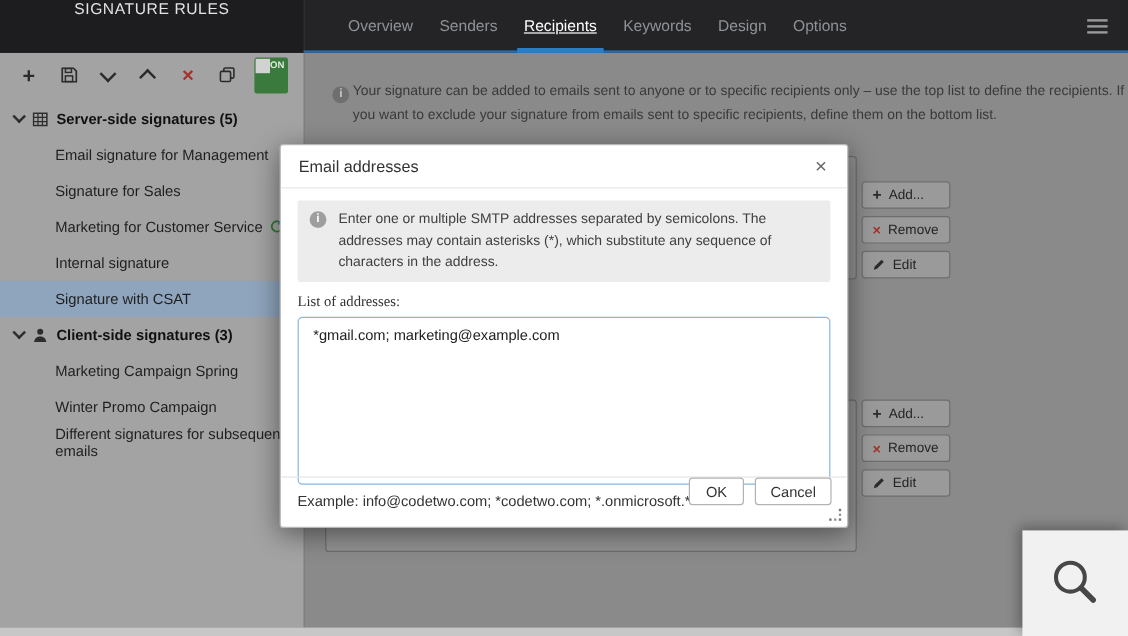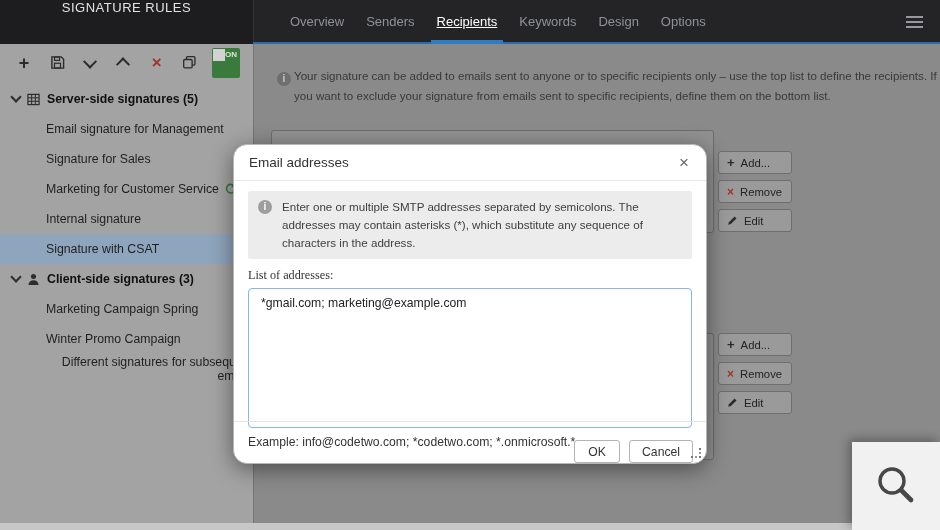--- a/index.html
+++ b/index.html
@@ -26,21 +26,21 @@
   .tool{width:22px;height:22px;display:flex;align-items:center;justify-content:center;cursor:pointer;}
   .glyph-add{font-size:18px;font-weight:bold;color:#2b2b2b;line-height:1;}
   .glyph-x{font-size:17px;font-weight:bold;color:#a0342a;line-height:1;}
   .chev{width:8px;height:8px;border-left:2px solid #2b2b2b;border-bottom:2px solid #2b2b2b;}
   .chev.down{transform:rotate(-45deg) translate(1px,-1px);}
   .chev.up{transform:rotate(135deg) translate(1px,-1px);}
   .toggle{position:relative;width:28px;height:30px;background:#3a7a3d;border-radius:2px;cursor:pointer;}
   .toggle .knob{position:absolute;left:1px;top:1px;width:12px;height:12px;background:#d2d2d2;}
   .toggle .on{position:absolute;right:3px;top:1px;font-size:8px;font-weight:bold;color:#ddead9;line-height:12px;}
 
-  .tree{margin-top:3px;text-align:right;}
+  .tree{margin-top:3px;}
   .row{height:30px;display:flex;align-items:center;font-size:12.3px;color:#1f1f1f;cursor:pointer;}
   .row.group{padding-left:12px;gap:7px;font-weight:bold;color:#101010;}
   .row.item{padding-left:46px;}
   .row.selected{background:#8fa5bd;}
   .tree-chev{width:6px;height:6px;border-left:2px solid #2d2d2d;border-bottom:2px solid #2d2d2d;
              transform:rotate(-45deg);margin-top:-4px;flex:0 0 auto;}
   .gicon{flex:0 0 auto;display:flex;}
   .badge-sync{margin-left:6px;display:flex;}
 
   
@@ -54,36 +54,36 @@
   .sidebtns{position:absolute;left:464px;width:74px;display:flex;flex-direction:column;gap:6px;}
   .sidebtns.g1{top:107px;} .sidebtns.g2{top:289px;}
   .sbtn{height:21px;display:flex;align-items:center;gap:6px;padding-left:8px;font-size:11.3px;color:#232323;
         background:#9a9a9a;border:1px solid #6e6e6e;border-radius:3px;cursor:pointer;}
   .sbtn .plus{font-size:13px;font-weight:bold;color:#2b2b2b;line-height:1;}
   .sbtn .rx{font-size:12px;font-weight:bold;color:#a0342a;line-height:1;}
   .bottom-strip{position:absolute;left:0;right:0;bottom:0;height:7px;background:#c7c7c7;z-index:4;}
 
   
   .dialog{position:absolute;left:233px;top:120px;width:474px;height:320px;background:#fff;z-index:10;
-          border:1px solid #b6b6b6;border-radius:14px;box-shadow:0 5px 22px rgba(0,0,0,.45);box-sizing:border-box;margin-top:24px;}
+          border:1px solid #b6b6b6;border-radius:3px;box-shadow:0 5px 22px rgba(0,0,0,.45);box-sizing:border-box;}
   .dlg-header{height:35px;display:flex;align-items:center;padding:0 15px;border-bottom:1px solid #e8e8e8;}
   .dlg-title{font-size:13.5px;color:#333;}
   .dlg-close{margin-left:auto;font-size:17px;color:#666;line-height:1;cursor:pointer;padding:2px 2px;}
   .dlg-body{padding:10px 14px 0 14px;}
   .dlg-info{position:relative;background:#ececec;border-radius:2px;padding:7px 10px 7px 34px;
             font-size:11.6px;color:#3e3e3e;line-height:1.55;}
   .dlg-info .info-circle2{position:absolute;left:10px;top:9px;width:14px;height:14px;border-radius:50%;
             background:#9e9e9e;color:#fff;font-size:10px;font-weight:bold;text-align:center;line-height:14px;}
   .dlg-label{margin:9px 0 5px 0;font-size:12.2px;color:#333;font-family:Liberation Serif, serif;}
   .dlg-textarea{display:block;width:100%;height:140px;box-sizing:border-box;resize:none;
             border:1px solid #84b7e4;border-radius:4px;padding:7px 12px;font-family:"Liberation Sans",sans-serif;
             font-size:12.2px;color:#222;outline:none;}
   .dlg-example{margin-top:7px;font-size:12.2px;color:#333;}
   .dlg-footer{position:absolute;left:0;right:0;bottom:0;height:41px;border-top:1px solid #e4e4e4;
-            display:flex;align-items:flex-end;justify-content:flex-end;gap:9px;padding-right:13px;}
+            display:flex;align-items:flex-start;justify-content:flex-end;gap:9px;padding-right:13px;}
   .dlg-btn{height:23px;min-width:46px;padding:0 12px;background:#fff;border:1px solid #b3b3b3;border-radius:3px;
             font-family:"Liberation Sans",sans-serif;font-size:12.2px;color:#333;cursor:pointer;}
   .grip{position:absolute;right:5px;bottom:5px;width:2px;height:2px;background:#777;
         box-shadow:-4px 0 #999,0 -4px #999,-4px -4px 0 rgba(0,0,0,0),0 -8px #777,-8px 0 #777;}
 
   
   .zoompanel{position:absolute;right:0;bottom:0;width:88px;height:88px;background:#f1f1f1;z-index:30;
              box-shadow:-3px -3px 10px rgba(0,0,0,.32);display:flex;align-items:center;justify-content:center;}
 </style>
 </head>

